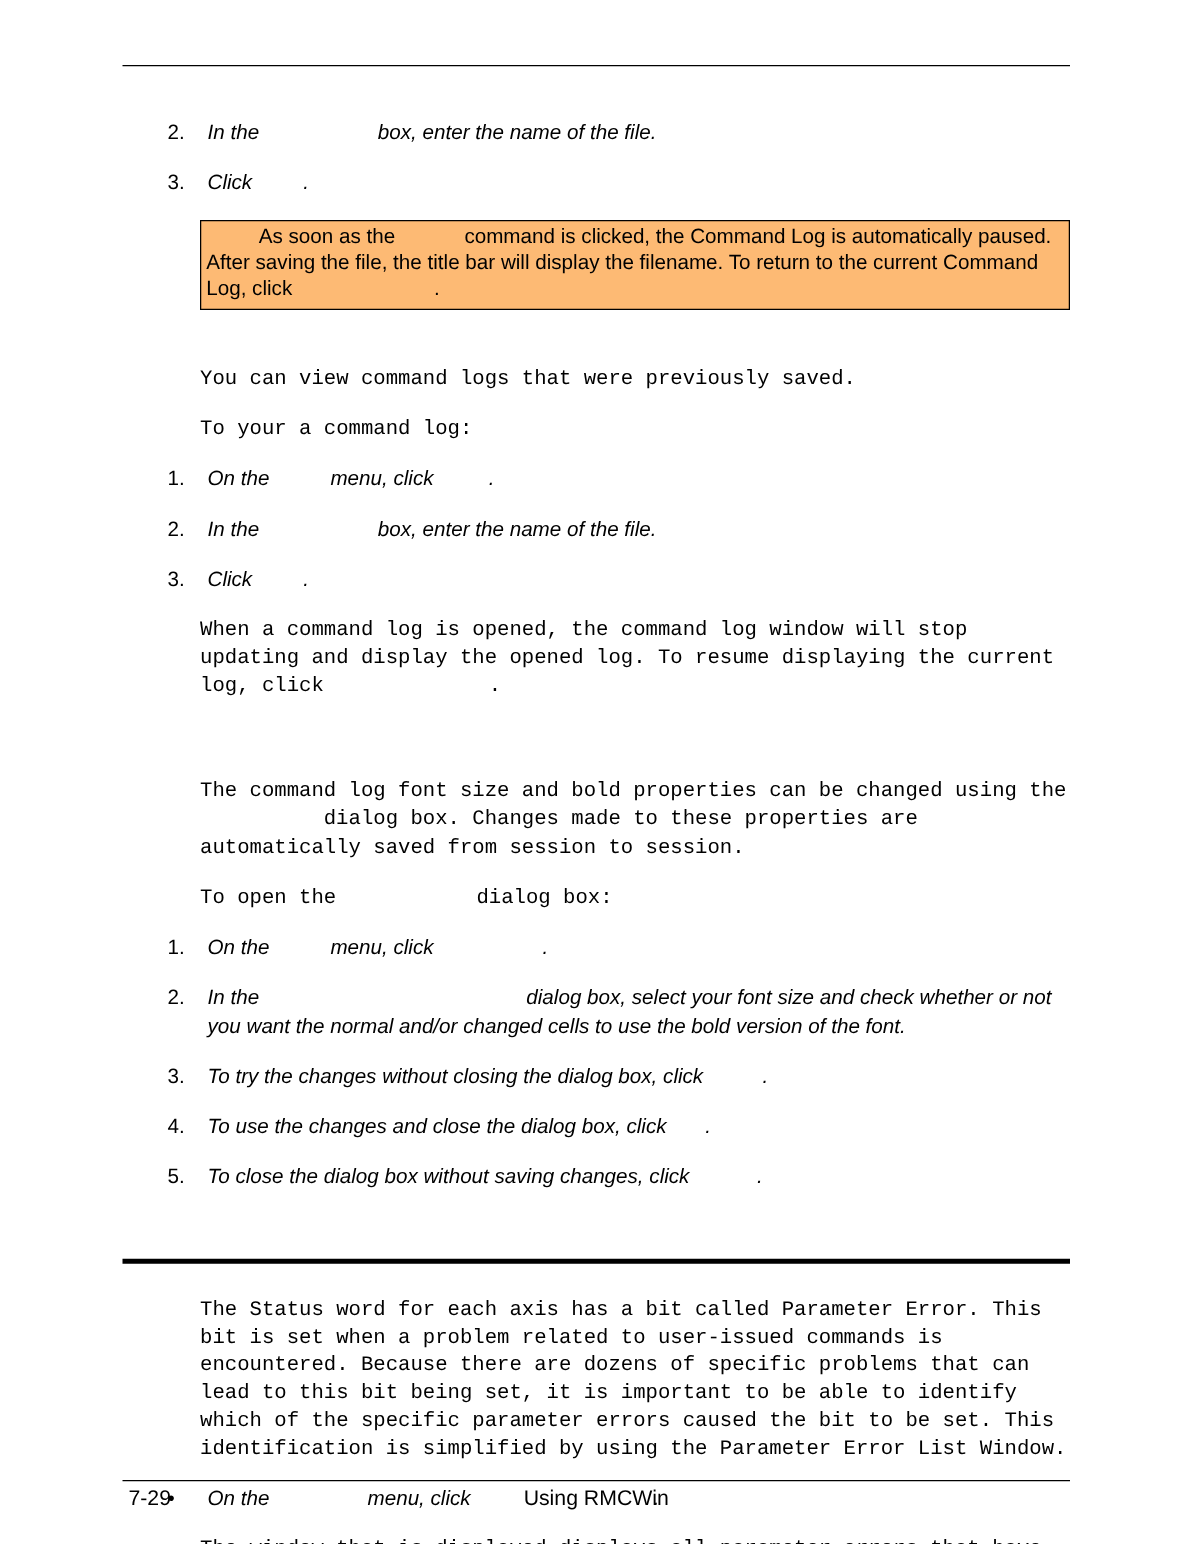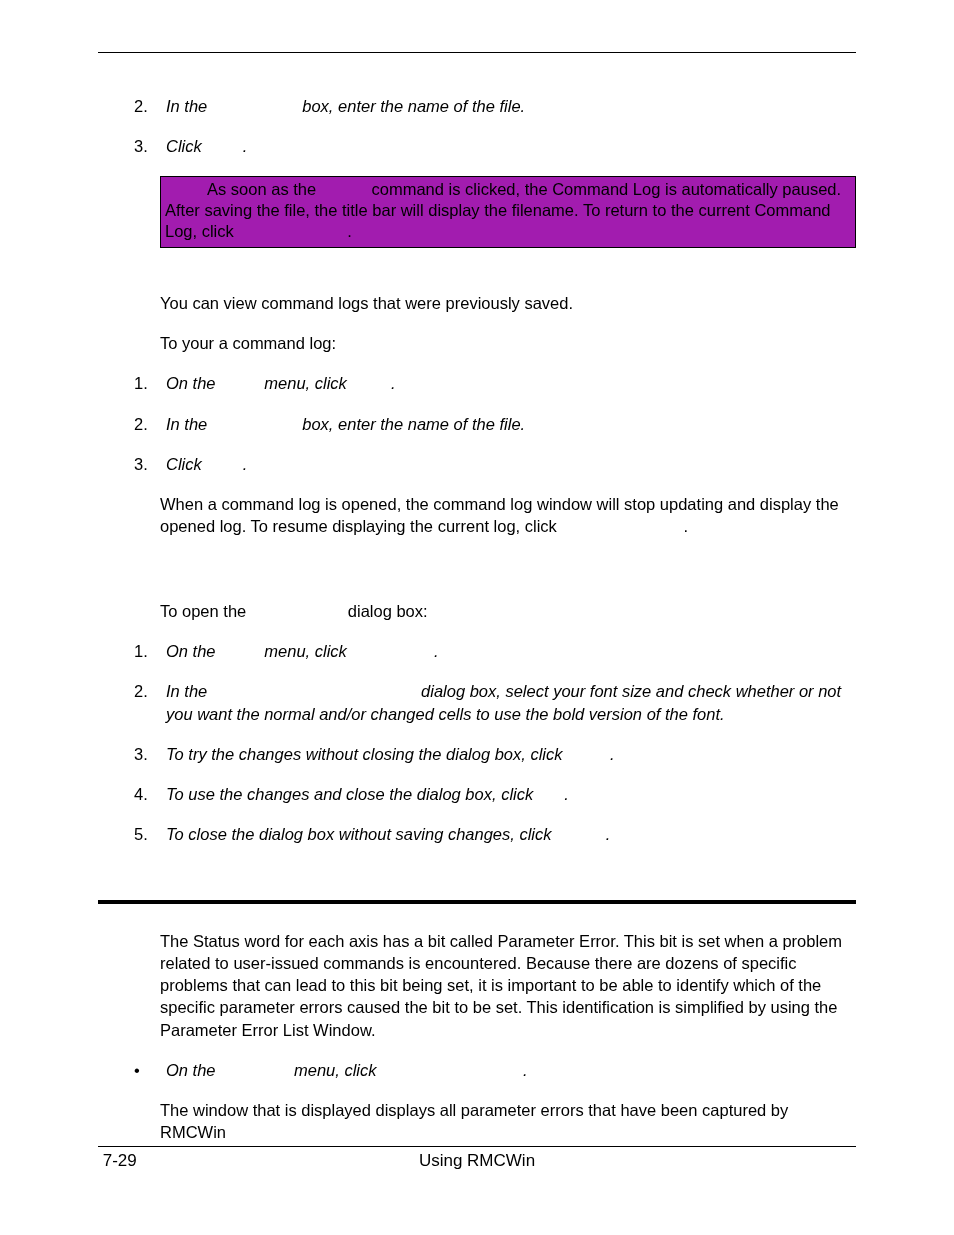--- a/index.html
+++ b/index.html
@@ -6,24 +6,24 @@
   html, body { width: 954px; background: #fff; font-family: Arial, Helvetica, sans-serif; color: #000; }
   .page { width: 954px; min-height: 1235px; padding: 52px 98px 0 98px; position: relative; }
   .header-line { border-bottom: 1.5px solid #000; margin-bottom: 2px; }
   .header-text { text-align: right; font-size: 16.5px; padding-bottom: 4px; }
   .content { padding-top: 40px; }
   .ol-block { padding-left: 36px; }
   .ol-item { display: flex; margin-bottom: 18px; font-size: 16.5px; line-height: 1.35; }
   .ol-num { width: 32px; flex: 0 0 32px; }
   .ol-num::after { content: "."; }
   .ol-body { flex: 1; font-style: italic; }
-  .note-box { margin-left: 62px; margin-right: 0; border: 1px solid #000; background: #a21caf; padding: 2px 4px 4px 4px; font-size: 16.5px; line-height: 1.3; }
+  .note-box { margin-left: 62px; margin-right: 0; border: 1px solid #000; background: #fdba74; padding: 2px 4px 4px 4px; font-size: 16.5px; line-height: 1.3; }
   .note-first { text-indent: 42px; }
   .sec-gap { height: 44px; }
-  .para { font-size: 16.5px; line-height: 1.35; margin-left: 62px; margin-bottom: 18px; }
+  .para { font-size: 16.5px; line-height: 1.35; margin-left: 62px; margin-bottom: 18px; font-family: Liberation Mono, monospace; }
   .hr-thick { border: none; border-top: 4px solid #000; margin: 54px 0 26px 0; }
   .bullet-item { display: flex; margin-left: 36px; font-size: 16.5px; line-height: 1.35; margin-bottom: 18px; }
   .bullet-sym { width: 32px; flex: 0 0 32px; }
   .footer { position: absolute; left: 98px; right: 98px; bottom: 64px; }
   .footer-line { border-top: 1.5px solid #000; padding-top: 4px; display: flex; justify-content: flex-start; font-size: 17px; }
   .footer-center { position: absolute; left: 0; right: 0; text-align: center; }
   .footer-left { visibility: hidden; } 
   .gap { display: inline-block; } 
 </style>
 </head>
@@ -82,20 +82,23 @@
       </div>
     </div>
 
     <div class="para" style="margin-top:0;">
       <span>When a command log is opened, the command log window will stop updating and display the opened log. To resume displaying the current log, click </span><span class="gap" style="width:7.4em"></span><span>.</span>
     </div>
 
     <div class="sec-gap"></div>
 
     <div class="para">
+      <span>The command log font size and bold properties can be changed using the </span><span class="gap" style="width:5.4em"></span><span> dialog box. Changes made to these properties are automatically saved from session to session.</span>
+    </div>
+    <div class="para">
       <span>To open the </span><span class="gap" style="width:5.6em"></span><span> dialog box:</span>
     </div>
 
     <div class="ol-block">
       <div class="ol-item">
         <span class="ol-num">1</span>
         <span class="ol-body">
           <span>On the </span><span class="gap" style="width:2.4em"></span><span> menu, click </span><span class="gap" style="width:5em"></span><span>.</span>
         </span>
       </div>

